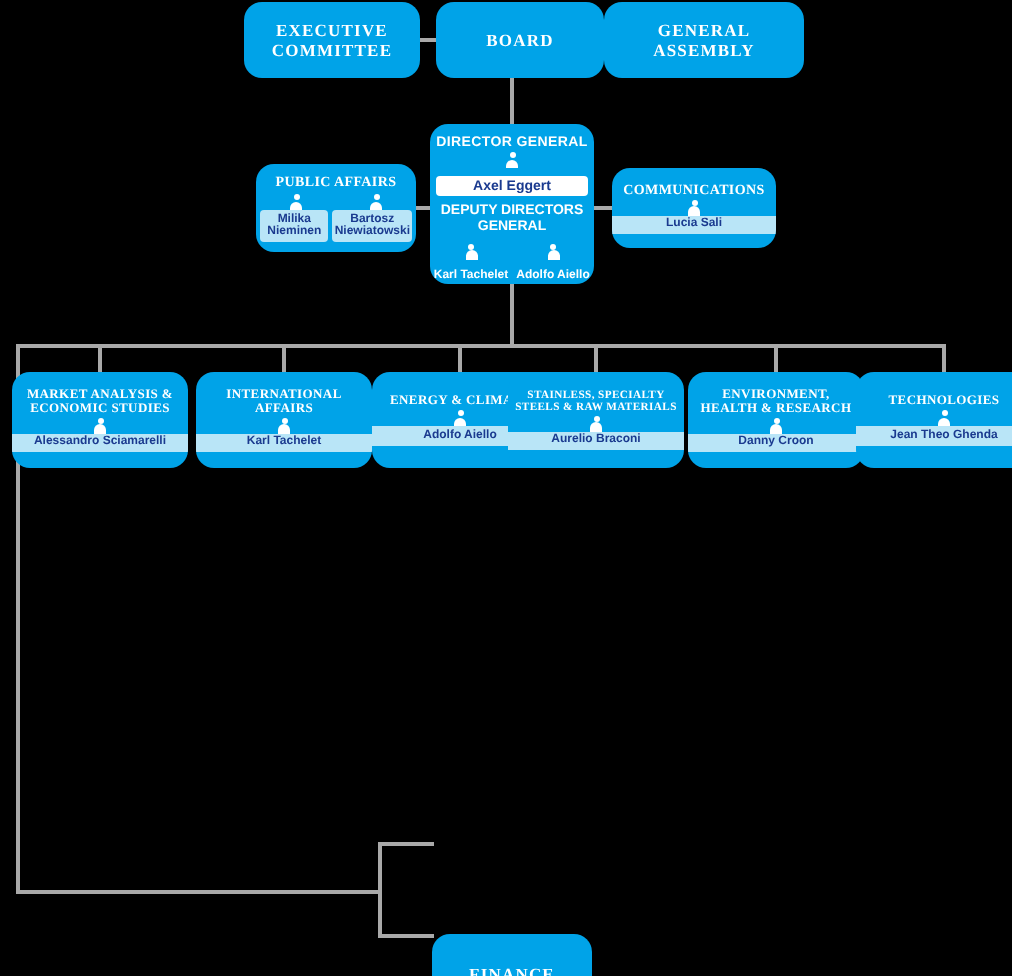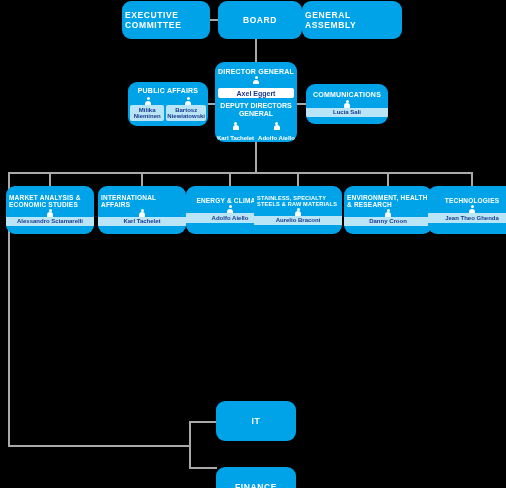--- a/index.html
+++ b/index.html
@@ -25,24 +25,25 @@
     box-sizing:border-box;
     display:flex;
     flex-direction:column;
     align-items:center;
     justify-content:center;
     overflow:hidden;
   }
   .node .title{
     color:#ffffff;
     font-weight:bold;
-    text-align:left;
+    text-align:center;
     line-height:1.18;
     letter-spacing:.2px;
     padding:0 3px;
+    font-family:Liberation Serif, serif;
   }
 
   
   .plain .title{font-size:7px;}
   .big .title{font-size:8.5px;letter-spacing:.6px;}
 
   
   .person{
     width:100%;
     background:#b9e5f7;
@@ -207,21 +208,18 @@
     <div class="glyph"></div>
     <div class="person">Danny Croon</div>
   </div>
 
   <div class="node dept" id="dept-5">
     <div class="title">TECHNOLOGIES</div>
     <div class="glyph"></div>
     <div class="person">Jean Theo Ghenda</div>
   </div>
 
-  <div class="node plain big" id="it">
-    <div class="title">IT</div>
-  </div>
 
   <div class="node plain big" id="finance">
     <div class="title">FINANCE</div>
   </div>
 
 </div>
 
 </body></html>

